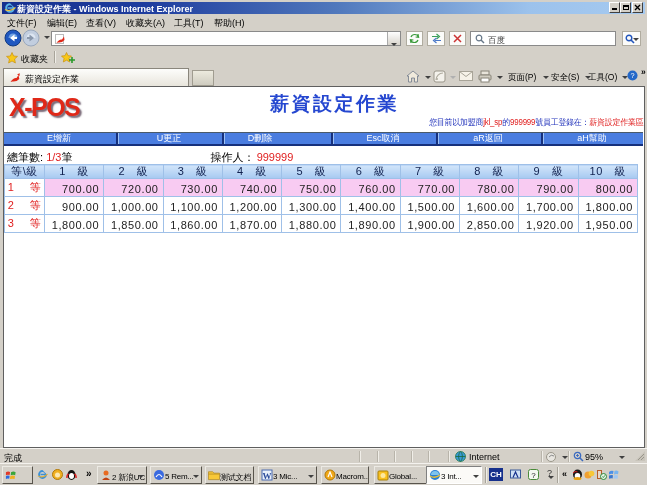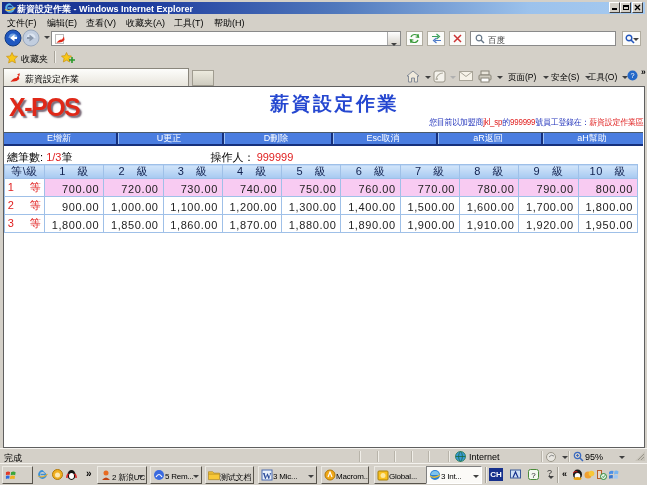--- a/index.html
+++ b/index.html
@@ -204,21 +204,21 @@
     <div id="ptitle">薪資設定作業</div>
     <div id="infoline">您目前以加盟商<span class="r">jkl_sp</span>的<span class="r">999999</span>號員工登錄在：<span class="r">薪資設定作業區</span></div>
     <div id="btnbar">
       <div class="sep" style="left:112px;"></div>
       <div class="sep" style="left:218px;"></div>
       <div class="sep" style="left:327px;"></div>
       <div class="sep" style="left:432px;"></div>
       <div class="sep" style="left:537px;"></div>
       <div class="t" style="left:55px;">E增新</div>
       <div class="t" style="left:165px;">U更正</div>
-      <div class="t" style="left:272px;text-align:center;">D刪除</div>
+      <div class="t" style="left:256px;text-align:center;">D刪除</div>
       <div class="t" style="left:379px;">Esc取消</div>
       <div class="t" style="left:484px;">aR返回</div>
       <div class="t" style="left:588px;">aH幫助</div>
     </div>
     <div id="counts">總筆數: <span class="r">1/3</span>筆<span style="margin-left:138px;">操作人： <span class="r">999999</span></span></div>
     <table id="grid">
       <tbody>
           <tr class="hd">
         <td style="width:40px;">等\級</td>
         <td>1　級</td>
@@ -260,21 +260,21 @@
       </tr>
       <tr>
         <td class="lab">3　 等</td>
         <td>1,800.00</td>
             <td>1,850.00</td>
             <td>1,860.00</td>
             <td>1,870.00</td>
             <td>1,880.00</td>
         <td>1,890.00</td>
             <td>1,900.00</td>
-            <td>1,910.00</td>
+            <td>2,850.00</td>
             <td>1,920.00</td>
             <td>1,950.00</td>
       </tr>
     </tbody>
       </table>
   </div>
   <div id="statusbar">
     <div style="position:absolute;left:4px;top:3px;">完成</div>
     <div class="ssep" style="left:359px;"></div>
     <div class="ssep" style="left:377px;"></div>

